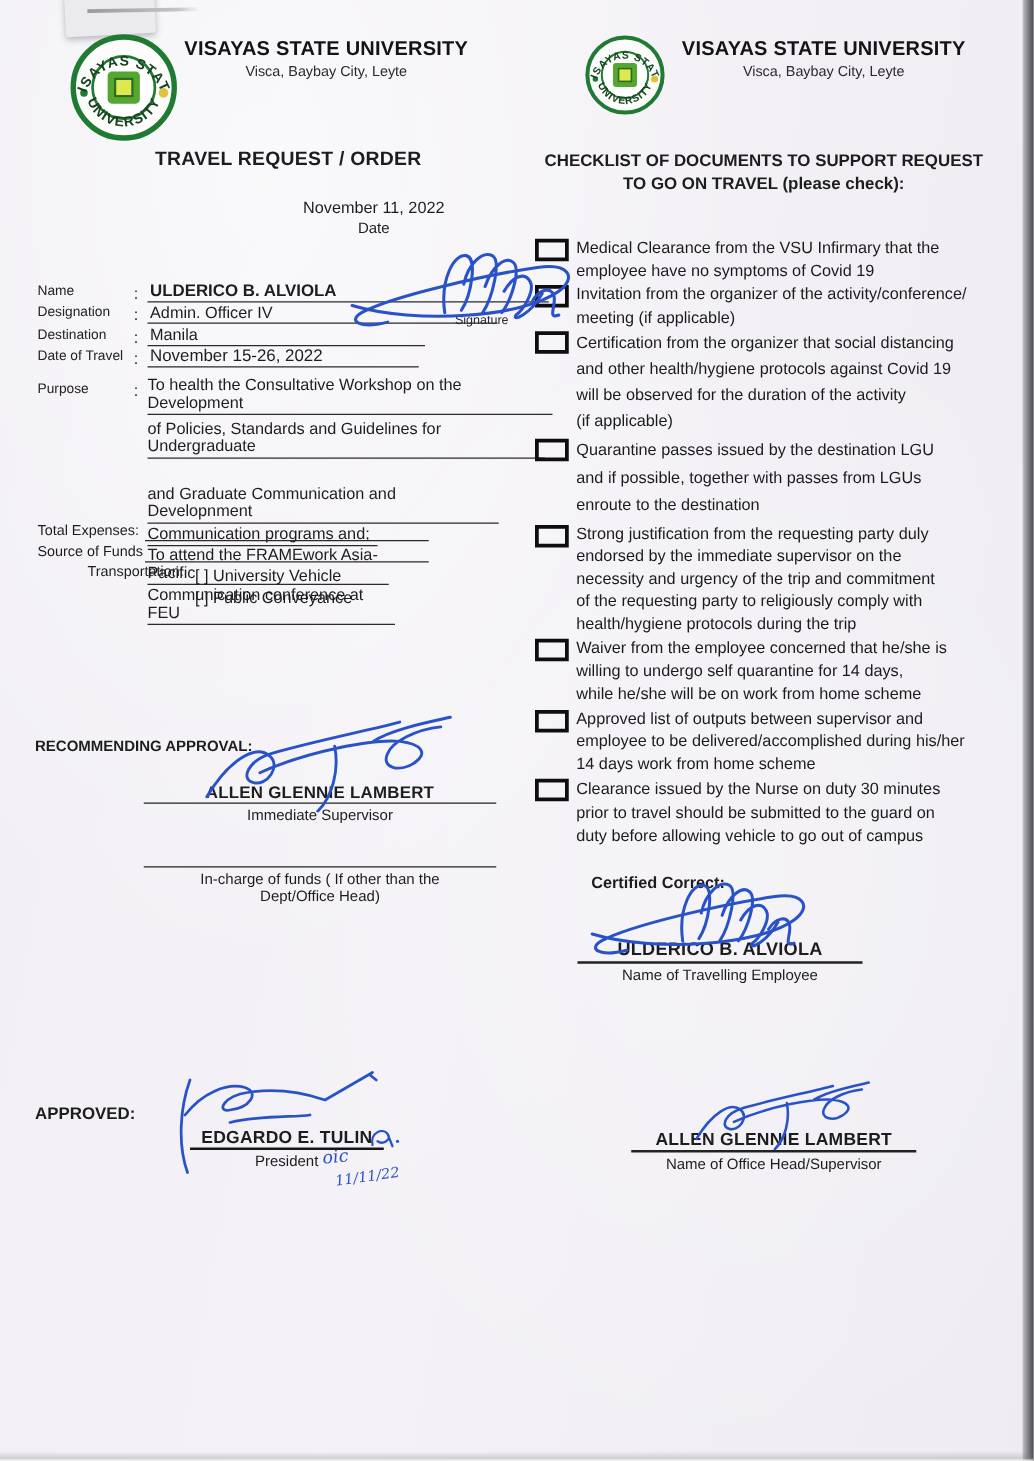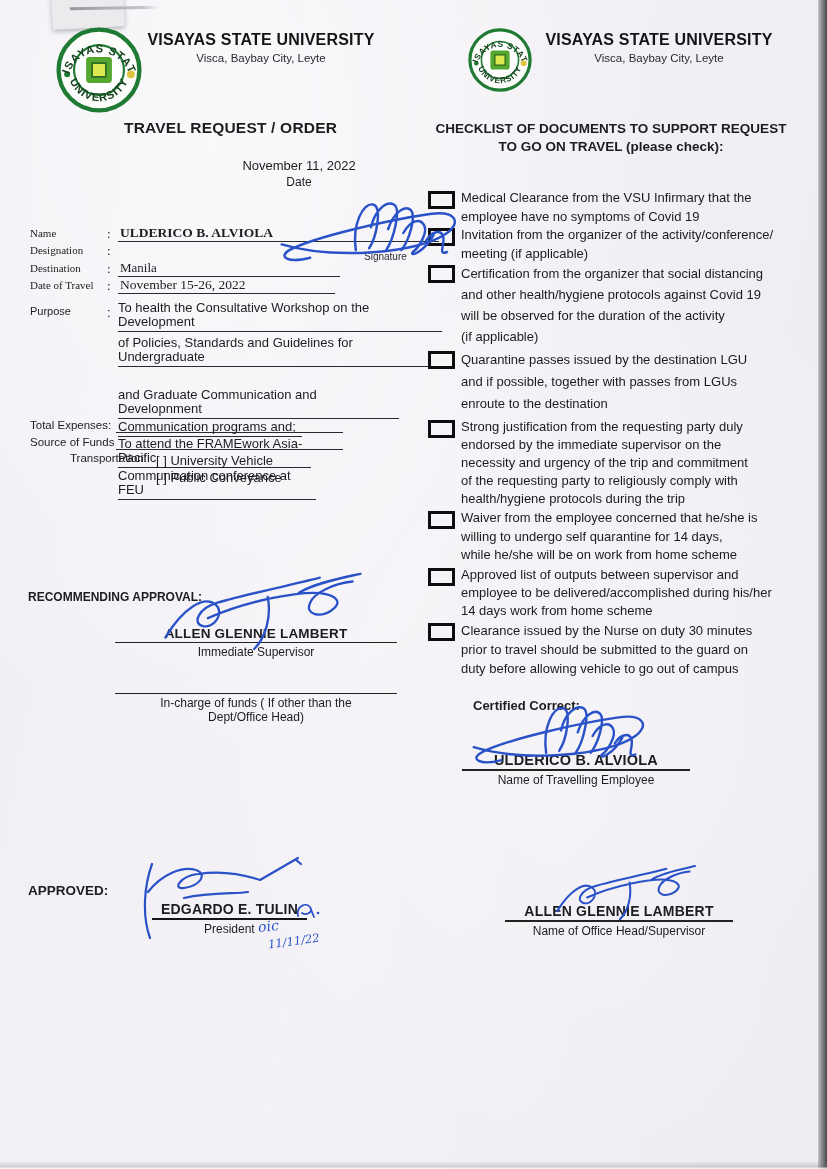--- a/index.html
+++ b/index.html
@@ -122,32 +122,33 @@
 
   <div class="abs form-title" style="left:124px;top:119px;">TRAVEL REQUEST / ORDER</div>
   <div class="abs ctr chk-title pre" style="left:415px;top:120px;width:392px;">CHECKLIST OF DOCUMENTS TO SUPPORT REQUEST
 TO GO ON TRAVEL (please check):</div>
 
   <div class="abs ctr" style="left:229px;top:158px;width:140px;">
     <div style="font-size:13px;">November 11, 2022</div>
     <div style="font-size:12px;margin-top:2px;">Date</div>
   </div>
 
-  <div class="abs fields" style="left:30px;top:224px;width:420px;font-family:Liberation Serif, serif;">
+  <div class="abs fields" style="left:30px;top:224px;width:420px;">
 
       <div class="frow">
         <span class="lbl">Name</span>
         <span class="col">:</span>
         <span class="val">ULDERICO B. ALVIOLA</span>
         <span class="sigline"></span>
       </div>
 
       <div class="frow">
         <span class="lbl">Designation</span>
         <span class="col">:</span>
+        <span class="val">Admin. Officer IV</span>
         <span class="sigline"></span>
       </div>
 
       <div class="frow">
         <span class="lbl">Destination</span>
         <span class="col">:</span>
         <span class="val">Manila</span>
         <span class="sigline"></span>
       </div>
 

